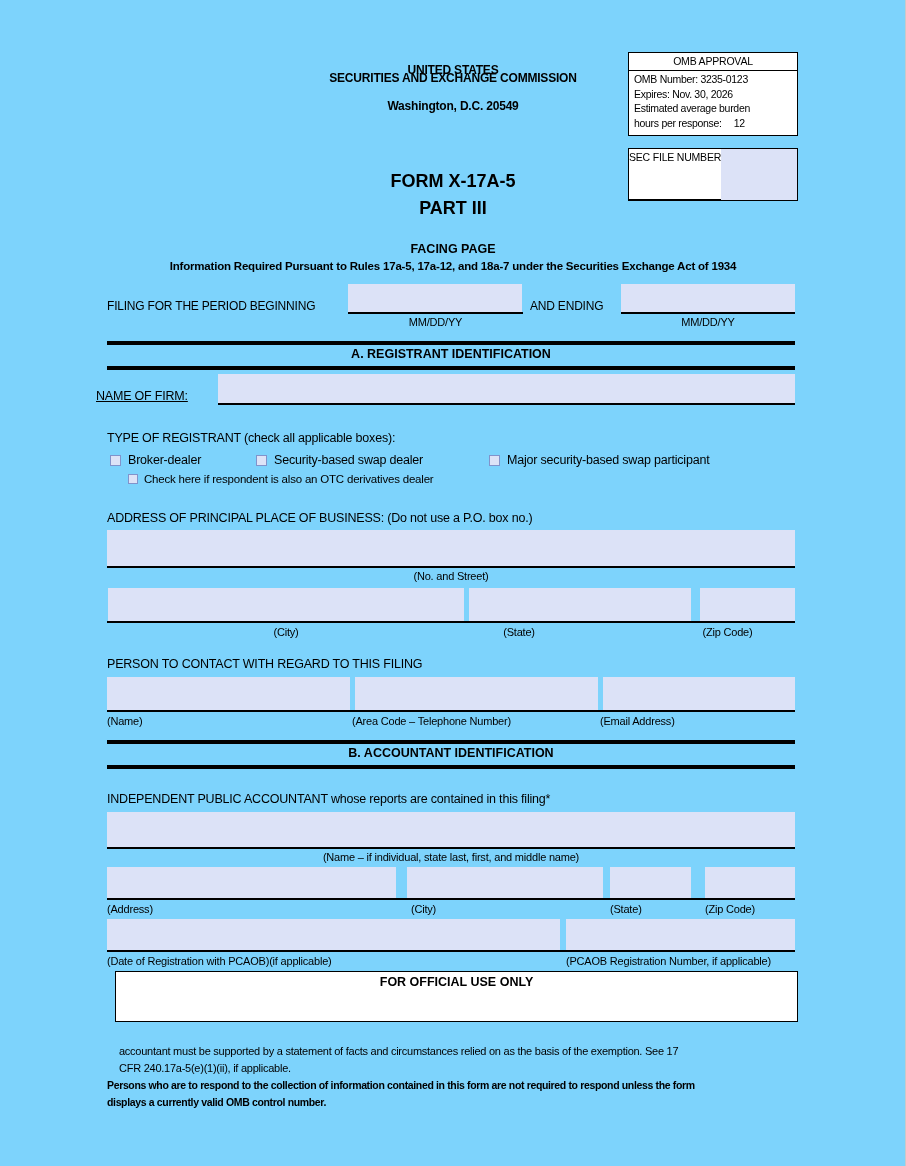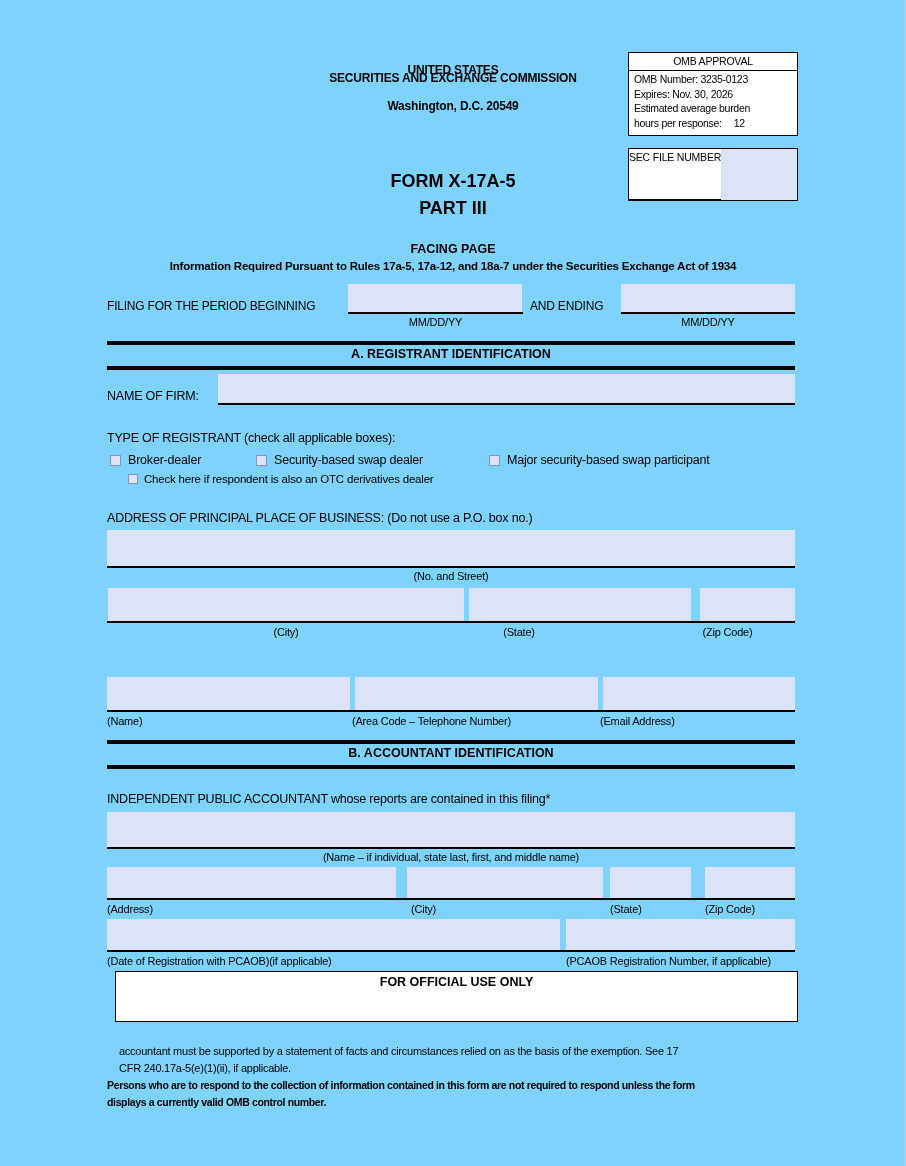--- a/index.html
+++ b/index.html
@@ -70,21 +70,21 @@
   <div class="abs lbl" style="left:530px; top:299px; font-size:12px;">AND ENDING</div>
   <div class="underline" style="left:621px; top:312px; width:174px;"></div>
   <div class="abs cap ctr" style="left:348px; top:316px; width:175px;">MM/DD/YY</div>
   <div class="abs cap ctr" style="left:621px; top:316px; width:174px;">MM/DD/YY</div>
 
   <div class="bar" style="top:341px;"></div>
   <div class="sec-title" style="top:347px;">A. REGISTRANT IDENTIFICATION</div>
   <div class="bar" style="top:366px;"></div>
 
   <div class="field" style="left:218px; top:374px; width:577px; height:29px;"></div>
-  <div class="abs lbl" style="left:107px; top:389px;">NAME OF FIRM:</div>
+  <div class="abs lbl" style="left:96px; top:389px;text-decoration:underline;">NAME OF FIRM:</div>
   <div class="underline" style="left:218px; top:403px; width:577px;"></div>
 
   <div class="abs lbl" style="left:107px; top:431px;">TYPE OF REGISTRANT (check all applicable boxes):</div>
   <div class="cb" style="left:110px; top:455px;"></div>
   <div class="abs lbl" style="left:128px; top:453px;">Broker-dealer</div>
   <div class="cb" style="left:256px; top:455px;"></div>
   <div class="abs lbl" style="left:274px; top:453px;">Security-based swap dealer</div>
   <div class="cb" style="left:489px; top:455px;"></div>
   <div class="abs lbl" style="left:507px; top:453px;">Major security-based swap participant</div>
   <div class="cb sm" style="left:128px; top:474px;"></div>
@@ -96,20 +96,21 @@
   <div class="abs cap ctr" style="left:107px; top:570px; width:688px;">(No. and Street)</div>
 
   <div class="field" style="left:108px; top:588px; width:356px; height:33px;"></div>
   <div class="field" style="left:469px; top:588px; width:222px; height:33px;"></div>
   <div class="field" style="left:700px; top:588px; width:95px; height:33px;"></div>
   <div class="underline" style="left:107px; top:621px; width:688px;"></div>
   <div class="abs cap ctr" style="left:108px; top:626px; width:356px;">(City)</div>
   <div class="abs cap ctr" style="left:469px; top:626px; width:100px;">(State)</div>
   <div class="abs cap ctr" style="left:680px; top:626px; width:95px;">(Zip Code)</div>
 
+  <div class="abs lbl" style="left:107px; top:657px;">PERSON TO CONTACT WITH REGARD TO THIS FILING</div>
   <div class="field" style="left:107px; top:677px; width:243px; height:33px;"></div>
   <div class="field" style="left:355px; top:677px; width:243px; height:33px;"></div>
   <div class="field" style="left:603px; top:677px; width:192px; height:33px;"></div>
   <div class="underline" style="left:107px; top:710px; width:688px;"></div>
   <div class="abs cap" style="left:107px; top:715px;">(Name)</div>
   <div class="abs cap" style="left:352px; top:715px;">(Area Code – Telephone Number)</div>
   <div class="abs cap" style="left:600px; top:715px;">(Email Address)</div>
 
   <div class="bar" style="top:740px;"></div>
   <div class="sec-title" style="top:746px;">B. ACCOUNTANT IDENTIFICATION</div>

